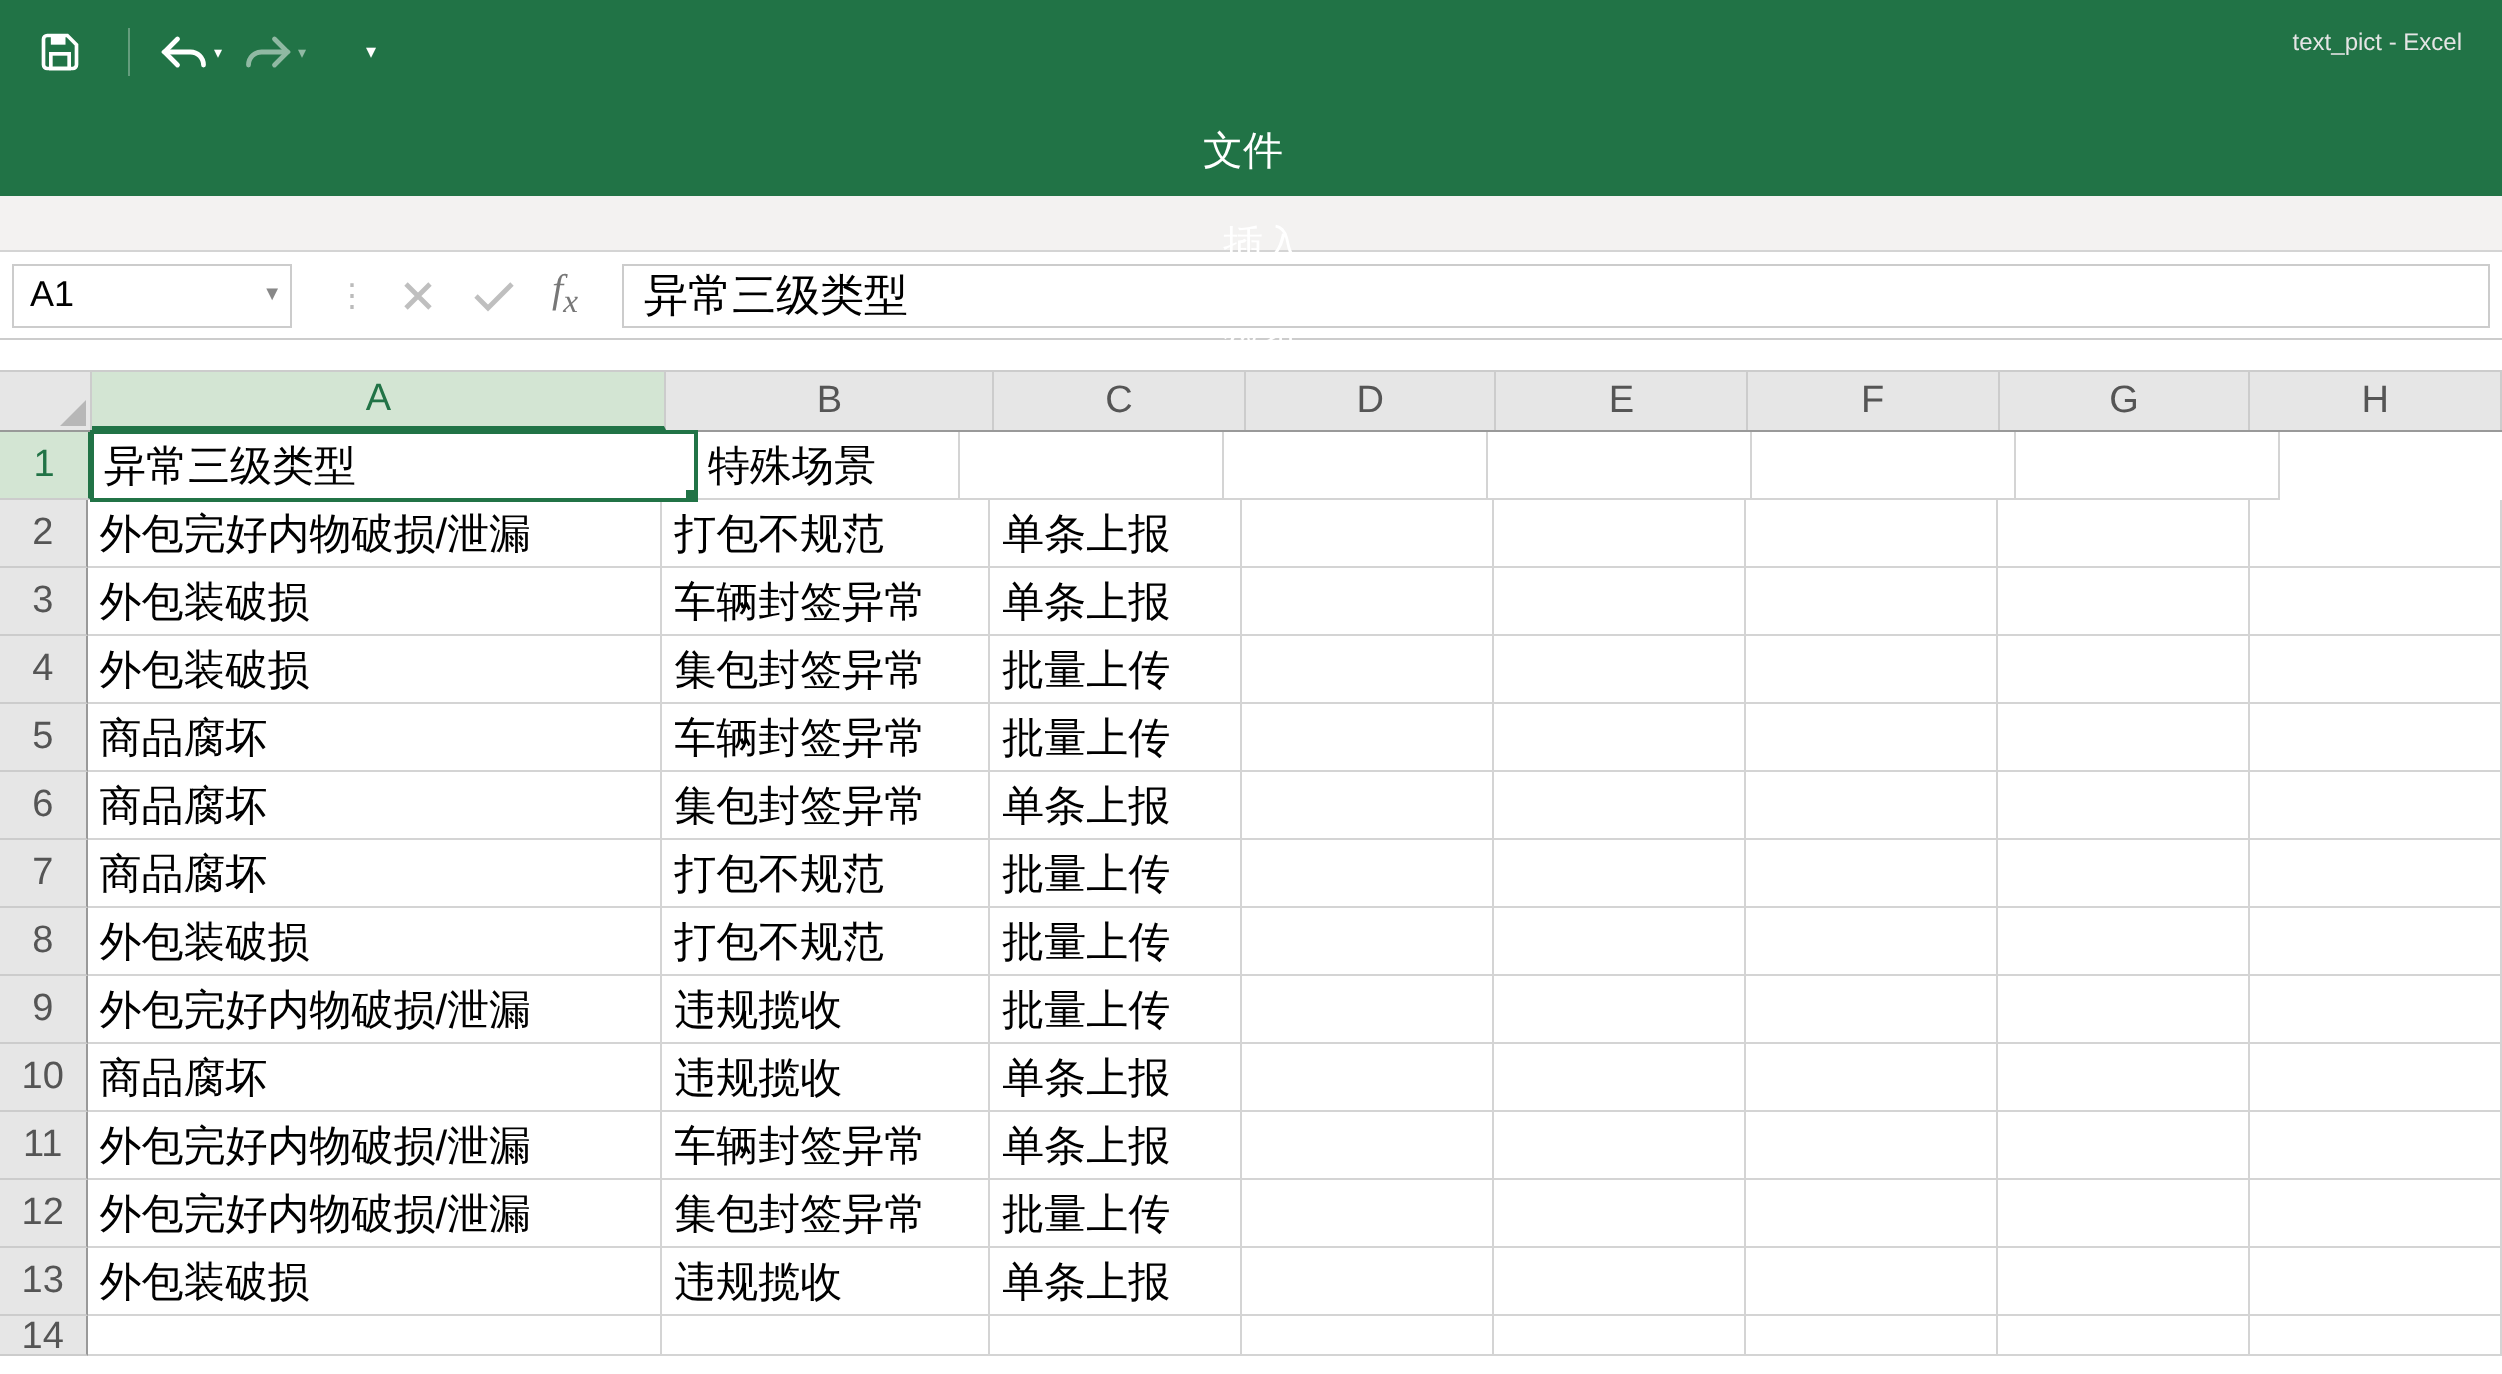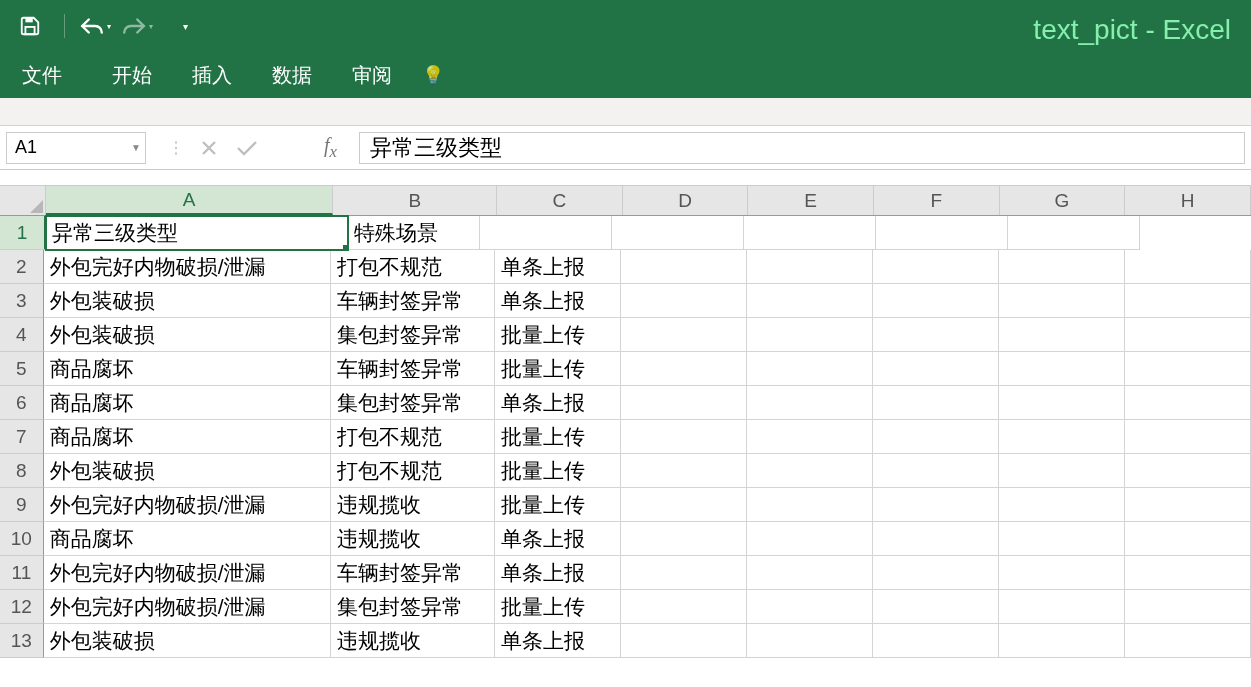--- a/index.html
+++ b/index.html
@@ -7,39 +7,39 @@
   
   
   .titlebar { height: 52px; background: #217346; display: flex; align-items: center; padding: 0 10px; position: relative; }
   .qat { display: flex; align-items: center; gap: 10px; }
   .qat-btn { width: 40px; height: 40px; display: flex; align-items: center; justify-content: center; color: #fff; cursor: pointer; }
   .qat-sep { width: 1px; height: 24px; background: rgba(255,255,255,0.3); margin: 0 4px; }
   .undo-group, .redo-group { display: flex; align-items: center; color: #fff; }
   .undo-group .dd, .redo-group .dd { font-size: 8px; margin-left: 2px; cursor: pointer; }
   .redo-group { opacity: 0.5; }
   .qat-more { color: #fff; font-size: 10px; margin-left: 20px; cursor: pointer; }
-  .title-text { position: absolute; right: 20px; color: #86efac; font-size: 28px; top: 14px; }
-  
-  
-  .ribbon-tabs { height: 46px; background: #217346; display: flex; align-items: center; padding-left: 12px; gap: 0; }
+  .title-text { position: absolute; right: 20px; color: #e5e5e5; font-size: 12px; top: 14px; }
+  
+  
+  .ribbon-tabs { height: 46px; background: #217346; display: flex; align-items: center; padding-left: 12px; gap: 0; flex-direction: column; }
   .ribbon-tab { color: #fff; font-size: 20px; padding: 10px 20px; cursor: pointer; }
   .ribbon-tab.file { padding-left: 10px; padding-right: 30px; }
   .tell-me { display: flex; align-items: center; color: rgba(255,255,255,0.75); font-size: 19px; margin-left: 10px; gap: 8px; }
   .tell-me-icon { font-size: 18px; }
   
   
   .ribbon-divider { height: 28px; background: #f3f2f1; border-bottom: 1px solid #d4d4d4; }
   
   
   .formula-row { height: 44px; display: flex; align-items: center; border-bottom: 1px solid #ccc; background: #fff; padding: 6px 6px; gap: 6px; }
   .name-box { width: 140px; height: 32px; border: 1px solid #ccc; background: #fff; display: flex; align-items: center; padding: 0 8px; font-size: 18px; position: relative; }
   .name-box-dd { position: absolute; right: 4px; color: #888; font-size: 10px; cursor: pointer; }
   .fb-btns { display: flex; align-items: center; gap: 18px; padding: 0 16px; color: #bfbfbf; }
   .fb-btn { font-size: 20px; cursor: pointer; }
-  .fx-label { font-style: italic; font-family: "Times New Roman", serif; font-size: 20px; color: #777; cursor: pointer; margin-left: 48px; }
+  .fx-label { font-style: italic; font-family: "Times New Roman", serif; font-size: 20px; color: #777; cursor: pointer; }
   .formula-input { flex: 1; height: 32px; border: 1px solid #ccc; background: #fff; padding: 0 10px; font-size: 22px; display: flex; align-items: center; }
   .dots-btn { color: #bbb; font-size: 16px; letter-spacing: -2px; cursor: pointer;}
 
   
   .grid-spacer { height: 16px; background: #fff; border-bottom: 1px solid #ccc; }
   
   
   .grid-wrap { position: relative; }
   .corner { position: absolute; left: 0; top: 0; width: 46px; height: 30px; background: #e6e6e6; border-right: 1px solid #ccc; border-bottom: 1px solid #999; display:flex; align-items:flex-end; justify-content:flex-end; padding:2px;}
   .corner::after{ content:""; width:0; height:0; border-style:solid; border-width:0 0 13px 13px; border-color: transparent transparent #b7b7b7 transparent; }
@@ -95,24 +95,22 @@
       </svg>
       <span class="dd">▾</span>
     </div>
     <span class="qat-more">▾</span>
   </div>
   <div class="title-text">text_pict - Excel</div>
 </div>
 
 <div class="ribbon-tabs">
   <div class="ribbon-tab file">文件</div>
-  <div class="ribbon-tab">开始</div>
   <div class="ribbon-tab">插入</div>
   <div class="ribbon-tab">数据</div>
-  <div class="ribbon-tab">审阅</div>
   <div class="tell-me">
     <span class="tell-me-icon">💡</span>
   </div>
 </div>
 
 <div class="ribbon-divider"></div>
 
 <div class="formula-row">
   <div class="name-box">
     <span>A1</span>
@@ -287,14 +285,25 @@
         <div class="row-h">13</div>
         <div class="cell cA">外包装破损</div>
         <div class="cell cB">违规揽收</div>
         <div class="cell cC">单条上报</div>
         <div class="cell cD"></div>
         <div class="cell cE"></div>
         <div class="cell cF"></div>
         <div class="cell cG"></div>
         <div class="cell cH"></div>
       </div>
+      <div class="row" style="height: 20px;">
+        <div class="row-h" style="align-items: flex-start; overflow: hidden;">14</div>
+        <div class="cell cA" style="overflow: hidden;"></div>
+        <div class="cell cB" style="overflow: hidden;"></div>
+        <div class="cell cC" style="overflow: hidden;"></div>
+        <div class="cell cD" style="overflow: hidden;"></div>
+        <div class="cell cE" style="overflow: hidden;"></div>
+        <div class="cell cF" style="overflow: hidden;"></div>
+        <div class="cell cG" style="overflow: hidden;"></div>
+        <div class="cell cH" style="overflow: hidden;"></div>
+      </div>
     </div>
 </div>
 
 </body></html>

